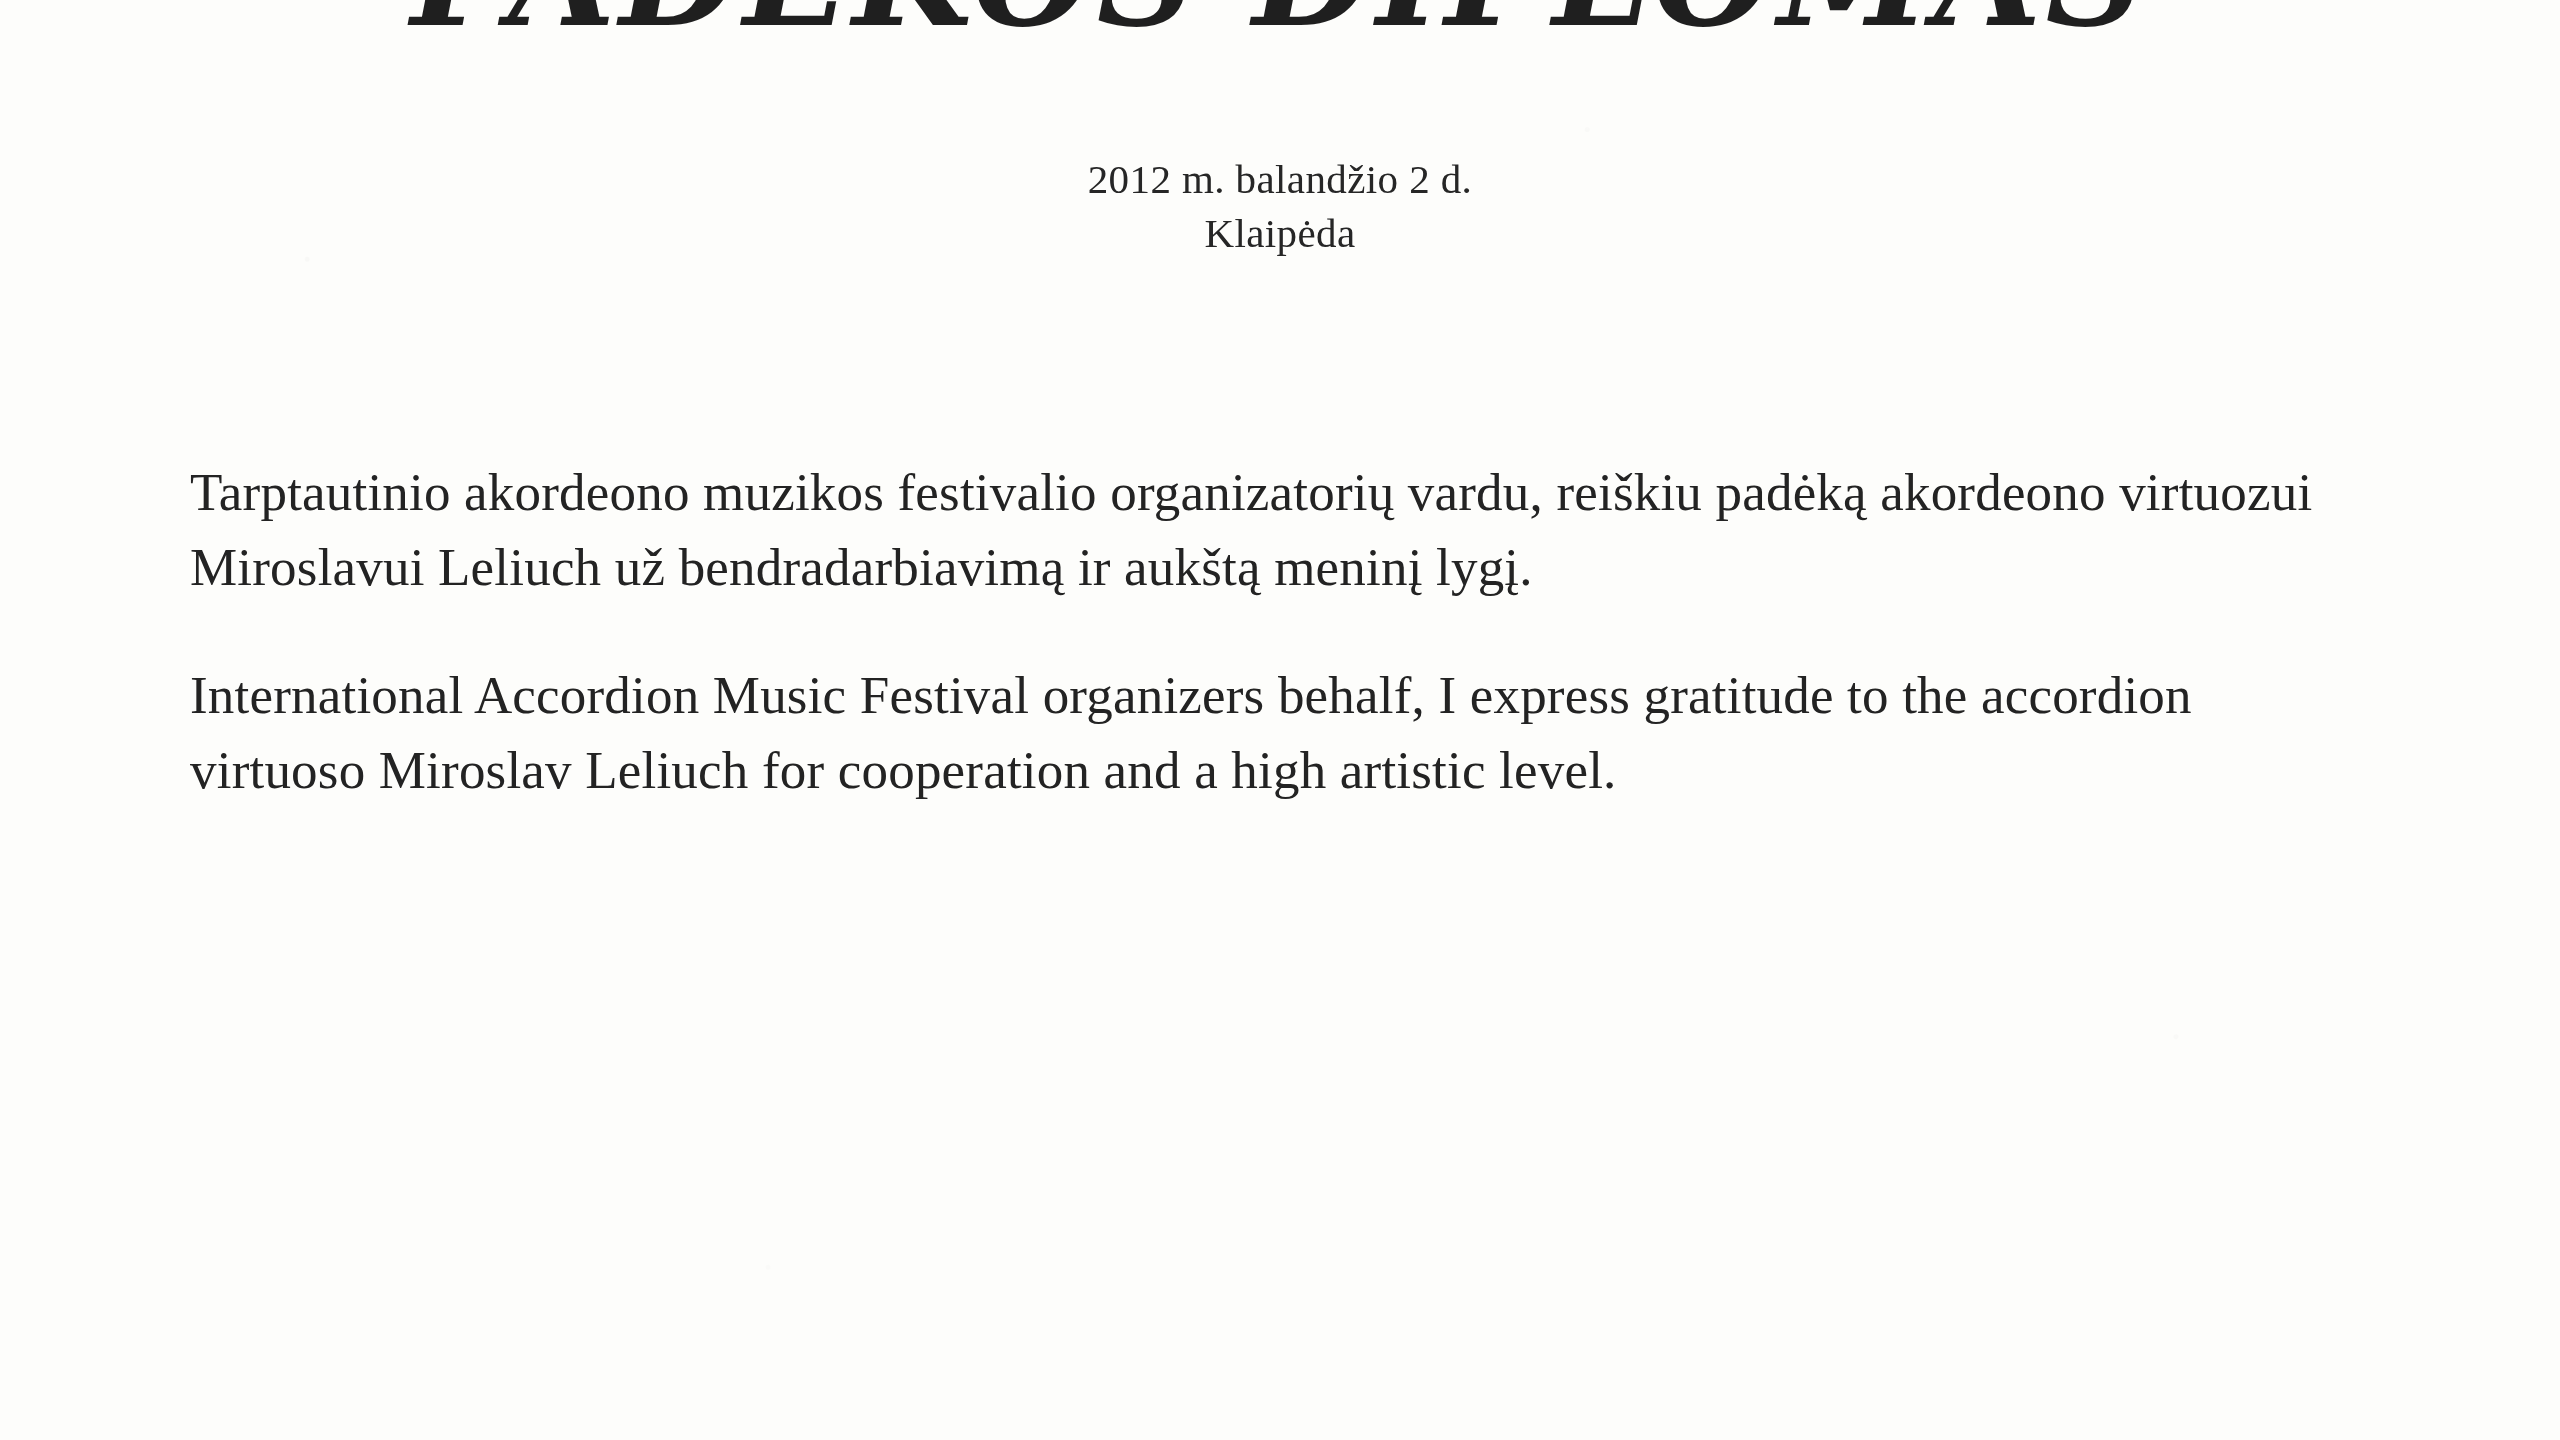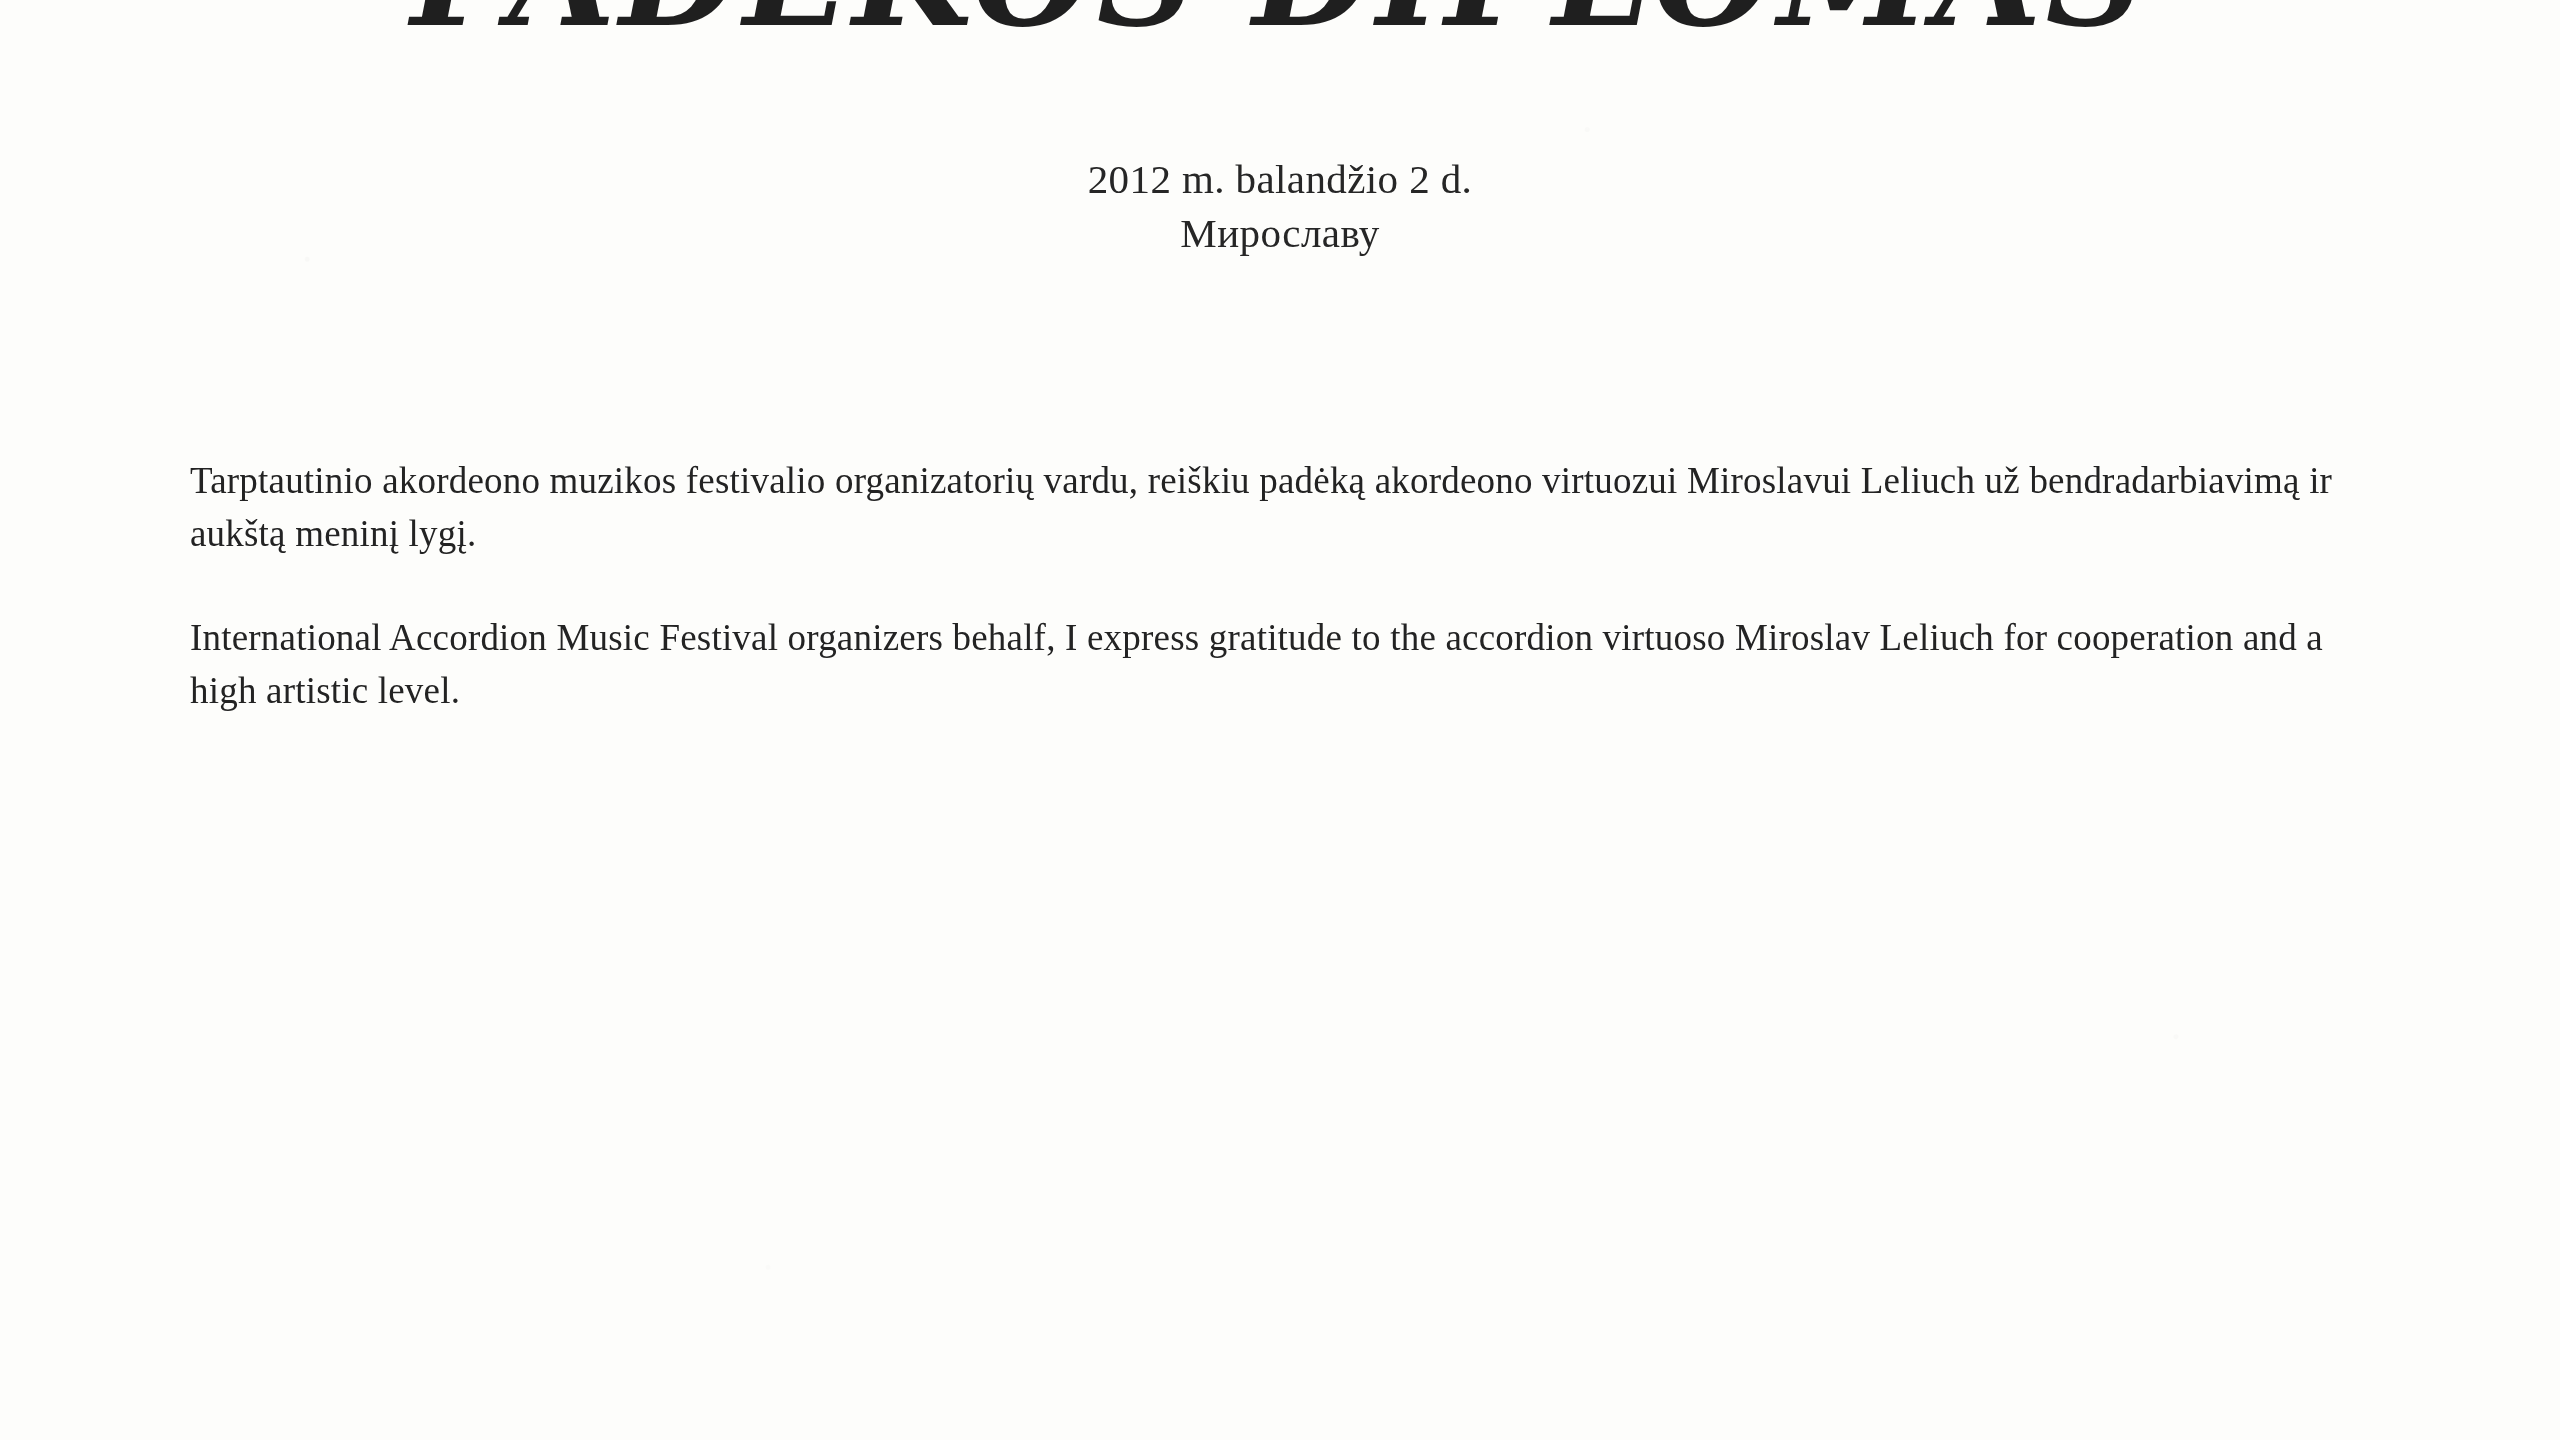--- a/index.html
+++ b/index.html
@@ -74,21 +74,21 @@
   }
   .date-block .line2 { display: block; }
 
   .body-text {
     position: absolute;
     top: 455px;
     left: 190px;
     width: 2190px;
   }
   .para {
-    font-size: 37px;
+    font-size: 53px;
     line-height: 1.42;
     color: #232323;
     margin: 0 0 52px 0;
     letter-spacing: 0.2px;
     text-align: left;
   }
   .para.ru { letter-spacing: 0.1px; }
   .para:last-child { margin-bottom: 0; }
 </style>
 </head>
@@ -97,21 +97,21 @@
 <div class="paper"></div>
 
 <div class="doc">
 
   <div class="title-wrap">
     <div class="title">PADĖKOS DIPLOMAS</div>
   </div>
 
   <div class="date-block">
     <span>2012 m. balandžio 2 d.</span>
-    <span class="line2">Мирославу</span>
+    <span class="line2">Klaipėda</span>
   </div>
 
   <div class="body-text">
     <p class="para lt">Tarptautinio akordeono muzikos festivalio organizatorių vardu, reiškiu padėką akordeono virtuozui Miroslavui Leliuch už bendradarbiavimą ir aukštą meninį lygį.</p>
     <p class="para en">International Accordion Music Festival organizers behalf, I express gratitude to the accordion virtuoso Miroslav Leliuch for cooperation and a high artistic level.</p>
   </div>
 
 </div>
 
 </body></html>

